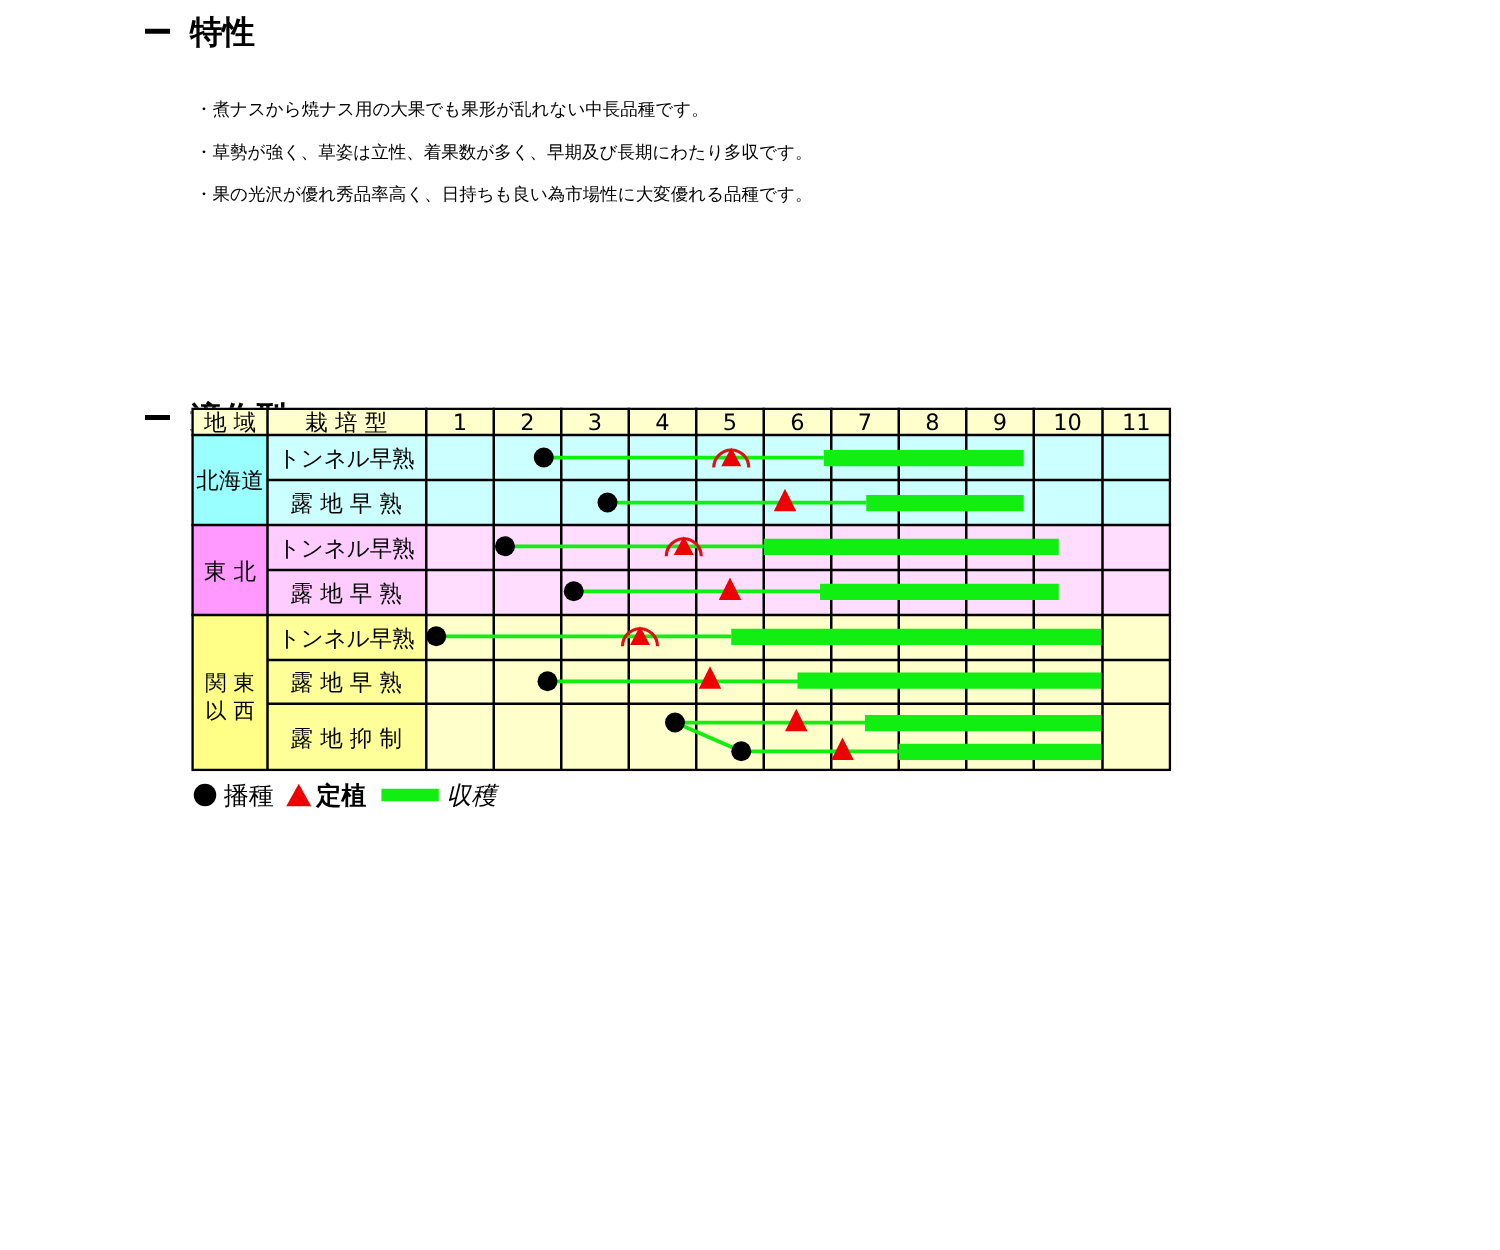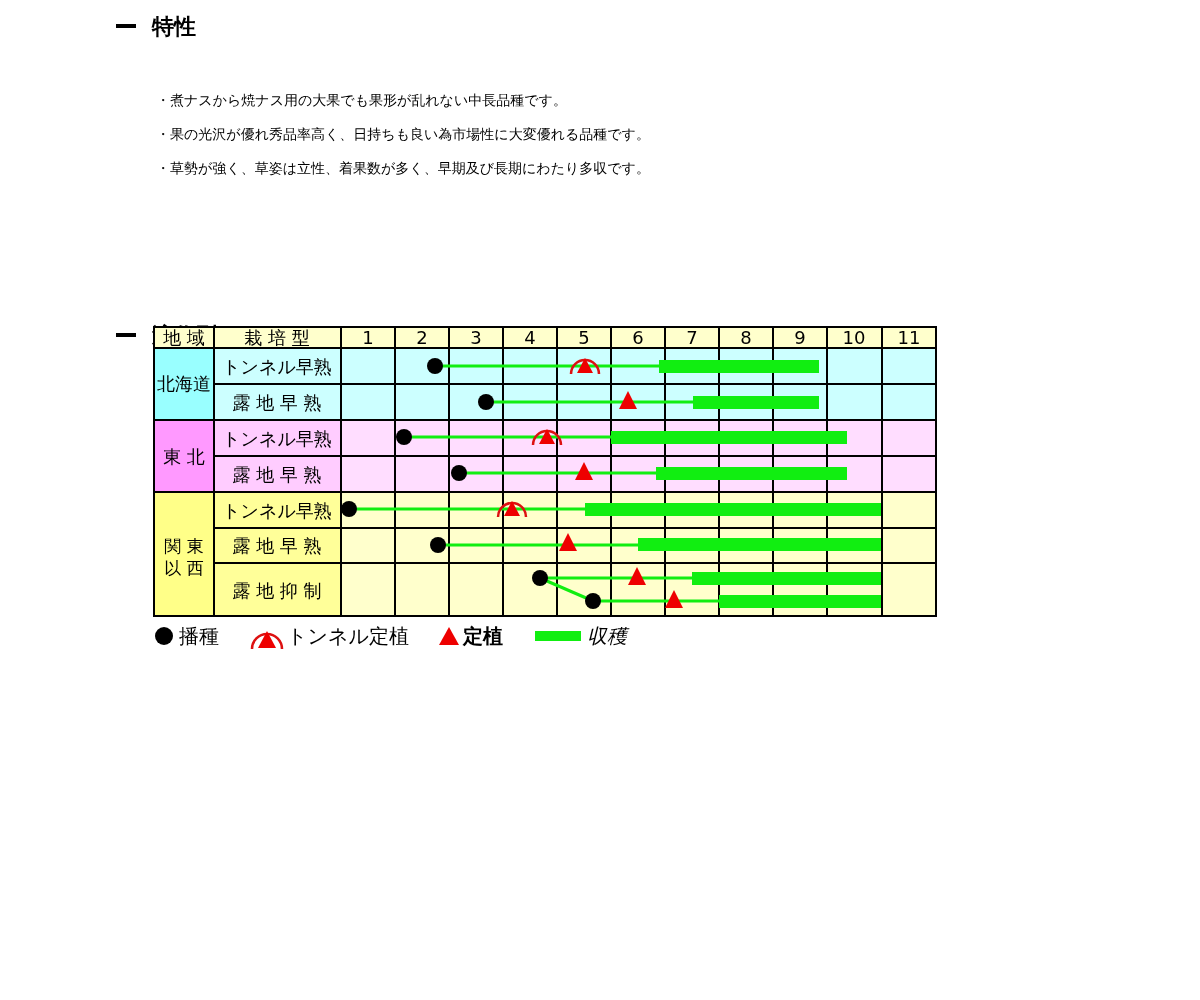--- a/index.html
+++ b/index.html
@@ -1,36 +1,36 @@
 <!DOCTYPE html>
 <html><head>
   <meta charset="utf-8">
   <style>
     html, body { margin:0; padding:0; background:#ffffff; }
     body { width:1200px; height:1000px; position:relative; overflow:hidden; font-family:"DejaVu Sans", sans-serif; color:#000; }
-    .section-title { position:absolute; left:116px; font-family:"DejaVu Serif", serif; font-weight:bold; font-size:22px; line-height:36px; }
+    .section-title { position:absolute; left:116px; font-family:"DejaVu Serif", serif; font-weight:bold; font-size:26px; line-height:36px; }
     .section-title .dash { display:inline-block; width:20px; height:4px; background:#000; vertical-align:middle; margin-right:16px; position:relative; top:-2px; }
-    .features { position:absolute; left:156px; top:89px; font-size:14px; }
+    .features { position:absolute; left:156px; top:77px; font-size:14px; }
     .features div { height:34px; line-height:22px; }
     .chart { position:absolute; left:153px; top:326px; width:784px; height:237px; }
     .chart svg text { font-family:"DejaVu Sans", sans-serif; }
-    .legend { position:absolute; left:153px; top:620px; height:32px; display:flex; align-items:center; font-size:20px;gap:20px; }
+    .legend { position:absolute; left:153px; top:620px; height:32px; display:flex; align-items:center; font-size:20px; }
     .legend .item { display:flex; align-items:center; margin-right:8px; }
   </style>
 </head>
 <body>
 
 <div class="section-title" style="top:8px;">
   <span class="dash"></span><span>特性</span>
 </div>
 
 <div class="features">
   <div>・煮ナスから焼ナス用の大果でも果形が乱れない中長品種です。</div>
+  <div>・草勢が強く、草姿は立性、着果数が多く、早期及び長期にわたり多収です。</div>
   <div>・果の光沢が優れ秀品率高く、日持ちも良い為市場性に大変優れる品種です。</div>
-  <div>・草勢が強く、草姿は立性、着果数が多く、早期及び長期にわたり多収です。</div>
 </div>
 
 <div class="section-title" style="top:269px;margin-top:48px;">
   <span class="dash"></span><span>適作型</span>
 </div>
 
 <div class="chart">
   <svg width="784" height="291" viewBox="0 0 784 291">
 
     <rect x="0" y="0" width="784" height="22" fill="#ffffcc"></rect>
@@ -154,27 +154,20 @@
 </div>
 
 <div class="legend">
   <div class="item">
     <svg width="22" height="22">
         <circle cx="11" cy="11" r="9" fill="#000"></circle>
       </svg>
     <span style="margin-left:4px;">播種</span>
   </div>
   <div class="item">
-    <svg width="40" height="30">
-      <path d="M5 28 A15 15 0 1 1 35 28" fill="none" stroke="#dd1111" stroke-width="2.5"></path>
-      <polygon points="20,10 11,27 29,27" fill="#ee0000"></polygon>
-    </svg>
-    <span>トンネル定植</span>
-  </div>
-  <div class="item">
     <svg width="24" height="22">
         <polygon points="12,2 2,20 22,20" fill="#ee0000"></polygon>
       </svg>
     <span style="margin-left:2px;font-weight:bold;">定植</span>
   </div>
   <div class="item" style="margin-left:4px;">
     <svg width="48" height="14">
         <rect x="0" y="2" width="46" height="10" fill="#11ee11"></rect>
       </svg>
     <span style="margin-left:4px;font-style:italic;">収穫</span>

